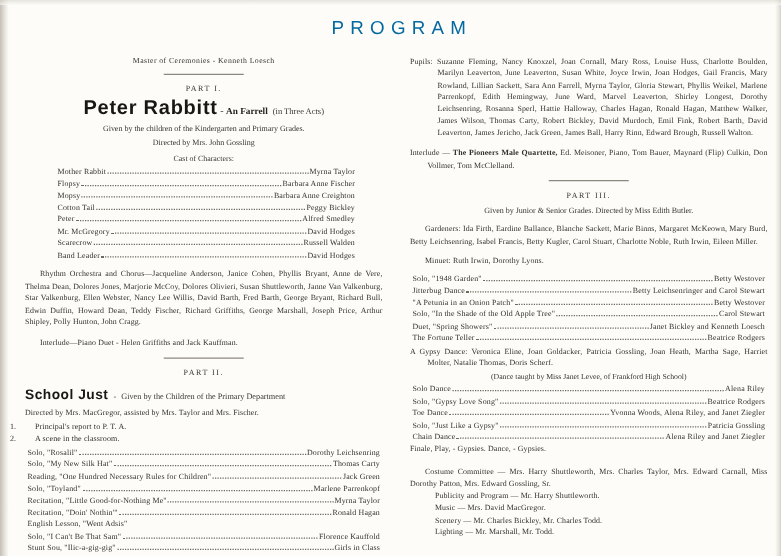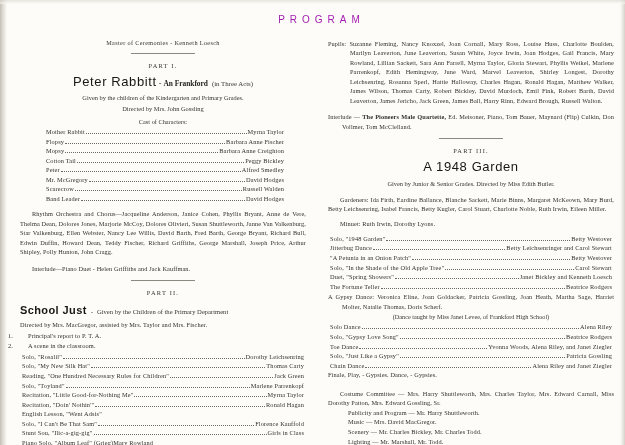--- a/index.html
+++ b/index.html
@@ -35,24 +35,24 @@
     position: absolute;
     left: 0; right: 0; top: 0;
     height: 4px;
     background: linear-gradient(to bottom, #d9d5cd 0%, #fdfcf8 100%);
     opacity: .6;
   }
 
   .page-title {
     text-align: center;
     font-family: "Liberation Sans", "DejaVu Sans", sans-serif;
-    font-size: 10px;
+    font-size: 15px;
     letter-spacing: 5px;
     font-weight: 400;
-    color: #a21caf;
+    color: #0369a1;
     padding-top: 14px;
     padding-left: 18px;
     margin: 0 0 14px 0;
   }
 
   .columns {
     display: flex;
     padding: 0 16px 0 20px;
     gap: 22px;
     align-items: flex-start;
@@ -83,22 +83,22 @@
     color: #3a3632;
     margin-bottom: 3px;
   }
   .headline {
     text-align: center;
     margin-bottom: 3px;
     line-height: 1.15;
   }
   .headline .title {
     font-family: "Liberation Sans", "DejaVu Sans", sans-serif;
-    font-weight: 400;
-    font-size: 13px;
+    font-weight: 700;
+    font-size: 16px;
     letter-spacing: .6px;
     color: #191715;
   }
   .headline .dash {
     font-size: 8px;
     color: #3a3632;
     padding: 0 2px;
   }
   .headline .sub-bold {
     font-weight: 700;
@@ -263,21 +263,21 @@
 
   <div class="col">
 
     <div class="mc-line">Master of Ceremonies   -   Kenneth Loesch</div>
 
     <div class="rule"></div>
 
     <div class="part-label">PART I.</div>
 
     <div class="headline">
-      <span class="title">Peter Rabbitt</span><span class="dash">-</span><span class="sub-bold">An Frankford</span>
+      <span class="title">Peter Rabbitt</span><span class="dash">-</span><span class="sub-bold">An Farrell</span>
       <span class="sub-plain">(in Three Acts)</span>
     </div>
 
     <div class="centered-note">Given by the children of the Kindergarten and Primary Grades.</div>
     <div class="centered-note">Directed by Mrs. John Gossling</div>
 
     <div class="section-caption">Cast of Characters:</div>
 
     <div class="cast-list">
       <div class="cast-row">
@@ -399,23 +399,20 @@
   <div class="col">
 
     <div class="roster hang" style="margin-top:0;"><span class="lead">Pupils:</span><span> Suzanne Fleming, Nancy Knoxzel, Joan Cornall, Mary Ross, Louise Huss, Charlotte Boulden, Marilyn Leaverton, June Leaverton, Susan White, Joyce Irwin, Joan Hodges, Gail Francis, Mary Rowland, Lillian Sackett, Sara Ann Farrell, Myrna Taylor, Gloria Stewart, Phyllis Weikel, Marlene Parrenkopf, Edith Hemingway, June Ward, Marvel Leaverton, Shirley Longest, Dorothy Leichsenring, Rosanna Sperl, Hattie Halloway, Charles Hagan, Ronald Hagan, Matthew Walker, James Wilson, Thomas Carty, Robert Bickley, David Murdoch, Emil Fink, Robert Barth, David Leaverton, James Jericho, Jack Green, James Ball, Harry Rinn, Edward Brough, Russell Walton.</span></div>
 
     <div class="interlude hang"><span>Interlude — </span><b>The Pioneers Male Quartette,</b><span> Ed. Meisoner, Piano,   Tom Bauer, Maynard (Flip) Culkin, Don Vollmer, Tom McClelland.</span></div>
 
     <div class="rule"></div>
 
     <div class="part-label">PART III.</div>
 
-    <div class="headline">
-      <span class="title">A 1948 Garden</span>
-    </div>
 
     <div class="centered-note" style="margin-top:4px;">Given by Junior &amp; Senior Grades.      Directed by Miss Edith Butler.</div>
 
     <div class="roster indent-first"><span class="lead">Gardeners:</span><span> Ida Firth, Eardine Ballance, Blanche Sackett, Marie Binns, Margaret McKeown, Mary Burd, Betty Leichsenring, Isabel Francis, Betty Kugler, Carol Stuart, Charlotte Noble, Ruth Irwin, Eileen Miller.</span></div>
 
     <div class="roster" style="text-indent:12px;">Minuet: Ruth Irwin, Dorothy Lyons.</div>
 
     <div class="cast-list wide" style="margin-top:5px;">
       <div class="cast-row">
         <span class="role">Solo, "1948 Garden"</span>

